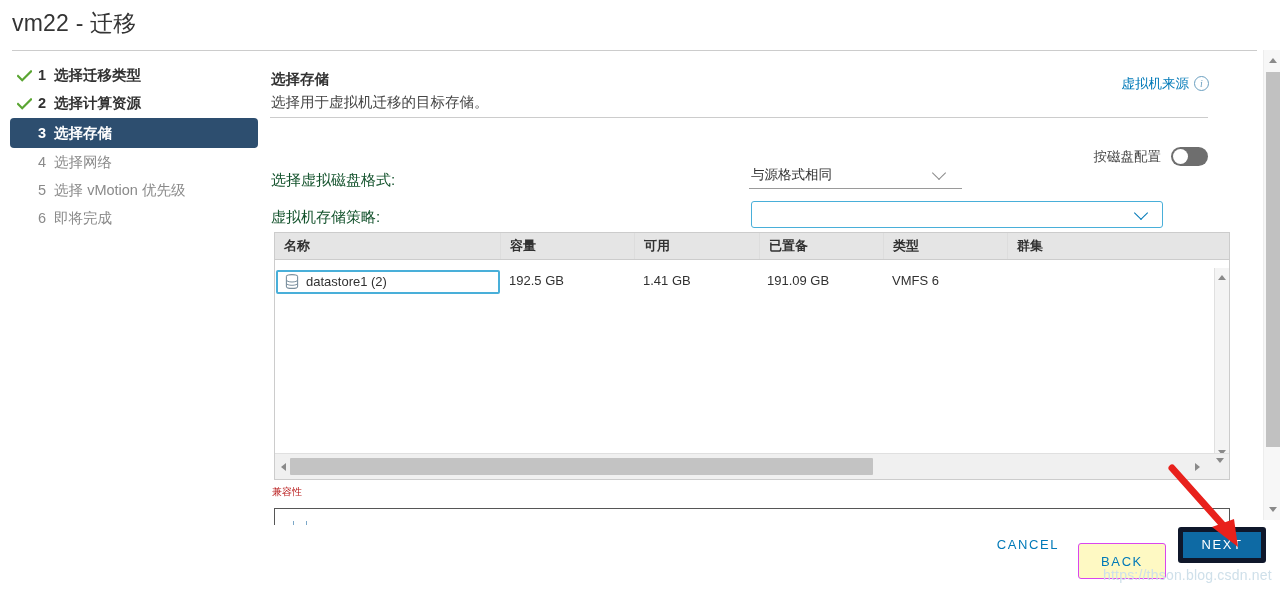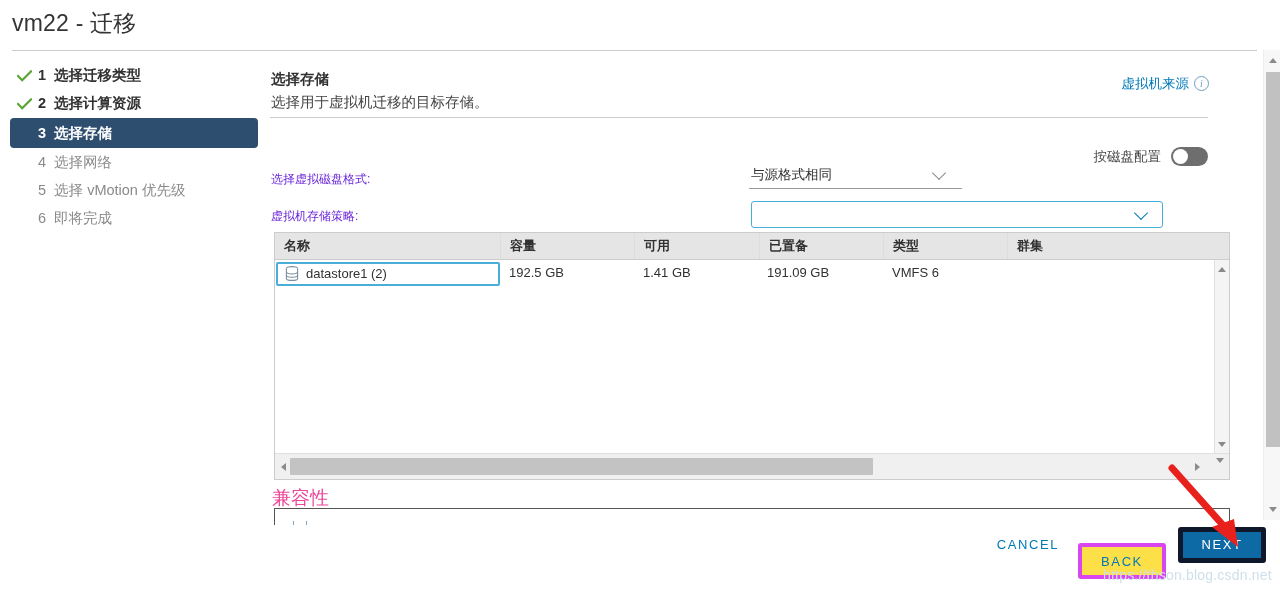--- a/index.html
+++ b/index.html
@@ -167,22 +167,22 @@
     width: 15px;
     height: 15px;
     border-radius: 50%;
     background: #ffffff;
   }
 
   
   .form-label {
     position: absolute;
     left: 5px;
-    font-size: 12px;
-    color: #6d28d9;
+    font-size: 15px;
+    color: #14532d;
     white-space: nowrap;
   }
   #label-disk-format { top: 111px; }
   #label-storage-policy { top: 148px; }
 
   #disk-format-select {
     position: absolute;
     left: 483px;
     top: 104px;
     width: 213px;
@@ -276,20 +276,21 @@
 
   #table-body {
     position: relative;
     height: 193px;
     background: #ffffff;
   }
   .table-row {
     display: flex;
     height: 26px;
     align-items: center;
+    margin-top: 8px;
   }
   .table-row .td {
     font-size: 13px;
     color: #313131;
     line-height: 26px;
     padding-left: 9px;
     box-sizing: border-box;
     white-space: nowrap;
     overflow: hidden;
   }
@@ -394,22 +395,22 @@
     position: absolute;
     right: 5px;
     top: 9px;
   }
 
   
   #compat-label {
     position: absolute;
     left: 6px;
     top: 425px;
-    font-size: 19px;
-    color: #ec4899;
+    font-size: 10px;
+    color: #b91c1c;
   }
   #compat-box {
     position: absolute;
     left: 8px;
     top: 448px;
     width: 956px;
     height: 40px;
     border: 1px solid #565656;
     box-sizing: border-box;
     background: #ffffff;
@@ -498,22 +499,22 @@
     justify-content: center;
     box-sizing: border-box;
   }
   #cancel-button {
     background: transparent;
     border: none;
     color: #0079b8;
     min-width: 76px;
   }
   #back-button {
-    background: #fde047;
-    border: 4px solid #d946ef;
+    background: #fef9c3;
+    border: 1px solid #d946ef;
     color: #0079b8;
     margin-top: 33px;
   }
   #next-button {
     background: #0e6aa4;
     border: 5px solid #0f172a;
     color: #ffffff;
   }
 
   

